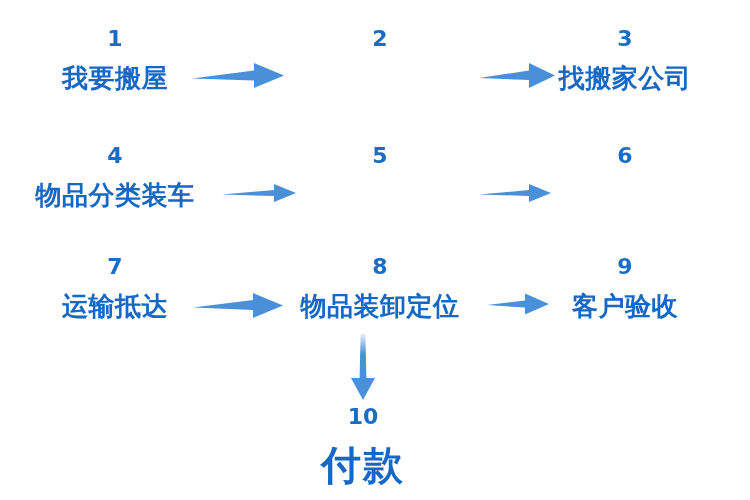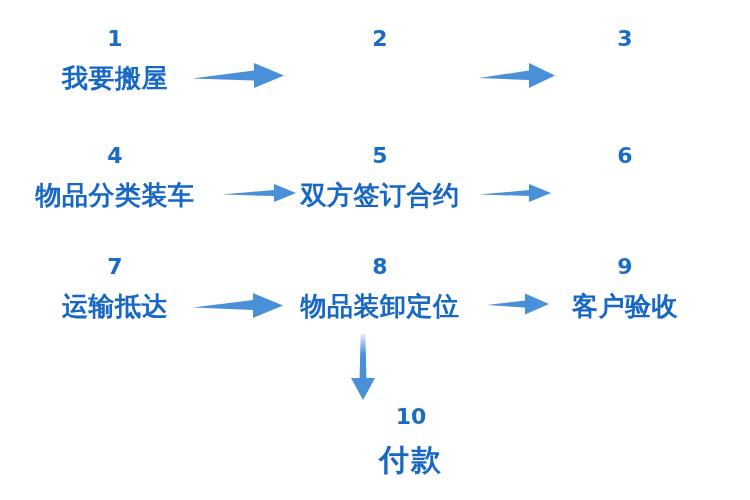--- a/index.html
+++ b/index.html
@@ -42,21 +42,21 @@
     font-size: 26px;
     font-weight: bold;
     color: #1668c4;
     line-height: 1;
     margin-top: 15px;
     letter-spacing: 0.5px;
   }
 
   
   .node.final .node-label {
-    font-size: 30px;
+    font-size: 40px;
     margin-top: 17px;
     letter-spacing: 2px;
     text-align: right;
   }
 
   
   .arrow {
     position: absolute;
     overflow: visible;
   }
@@ -83,36 +83,36 @@
   </div>
 
   <div class="arrow" style="left:479px; top:62px;">
     <svg width="76" height="28" viewBox="0 0 76 28" aria-hidden="true">
       <path d="M0 16 L50 8.5 L50 1 L76 13.5 L50 26 L50 18 Z" fill="#4a90d9"></path>
     </svg>
   </div>
 
   <div class="node" style="left:625px; top:28px;">
     <div class="node-number">3</div>
+    <div class="node-label">找搬家公司</div>
   </div>
 
   <div class="node" style="left:115px; top:145px;">
     <div class="node-number">4</div>
     <div class="node-label">物品分类装车</div>
   </div>
 
   <div class="arrow" style="left:222px; top:182px;">
     <svg width="74" height="22" viewBox="0 0 74 22" aria-hidden="true">
       <path d="M0 12.5 L52 8 L52 2 L74 11 L52 20 L52 14 Z" fill="#4a90d9"></path>
     </svg>
   </div>
 
   <div class="node" style="left:380px; top:145px;">
     <div class="node-number">5</div>
-    <div class="node-label">双方签订合约</div>
   </div>
 
   <div class="arrow" style="left:479px; top:182px;">
     <svg width="72" height="22" viewBox="0 0 72 22" aria-hidden="true">
       <path d="M0 12.5 L50 8 L50 2 L72 11 L50 20 L50 14 Z" fill="#4a90d9"></path>
     </svg>
   </div>
 
   <div class="node" style="left:625px; top:145px;">
     <div class="node-number">6</div>
@@ -151,18 +151,18 @@
         <linearGradient id="vfade" x1="0" y1="0" x2="0" y2="1">
           <stop offset="0" stop-color="#4a90d9" stop-opacity="0.15"></stop>
           <stop offset="0.30" stop-color="#4a90d9" stop-opacity="1"></stop>
           <stop offset="1" stop-color="#4a90d9" stop-opacity="1"></stop>
         </linearGradient>
       </defs>
       <path d="M15.6 0 L20.4 0 L21.4 44 L30 44 L18 66 L6 44 L14.6 44 Z" fill="url(#vfade)"></path>
     </svg>
   </div>
 
-  <div class="node final" style="left:363px; top:406px;margin-left:48px;">
+  <div class="node final" style="left:363px; top:406px;">
     <div class="node-number">10</div>
     <div class="node-label">付款</div>
   </div>
 
 </div>
 
 </body></html>

